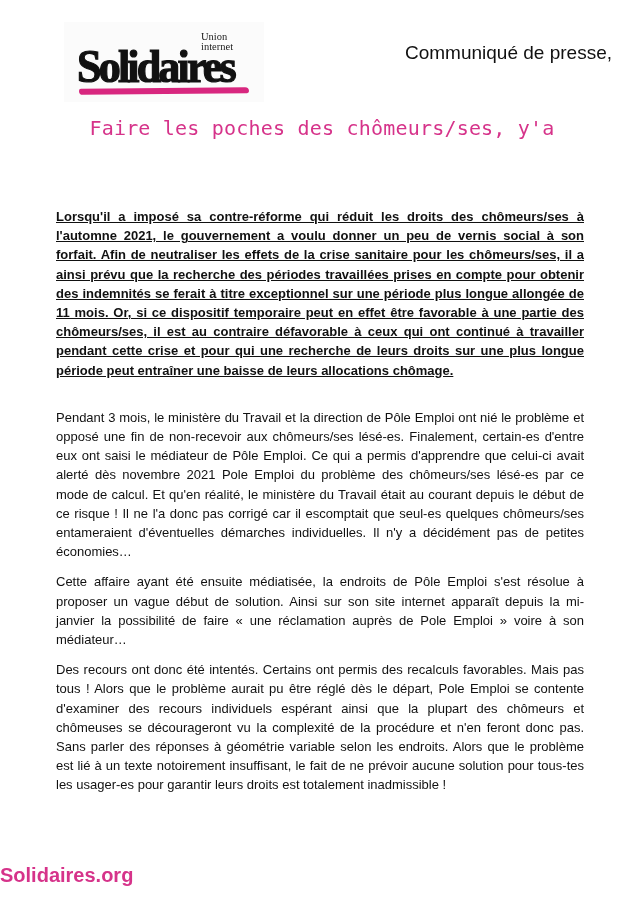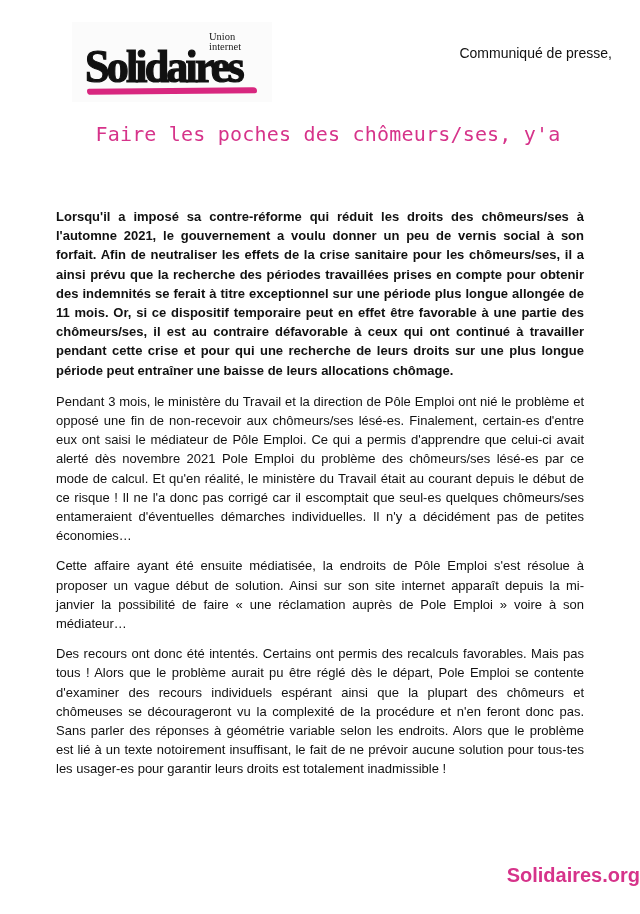--- a/index.html
+++ b/index.html
@@ -10,21 +10,21 @@
     body {
       width: 640px;
       height: 914px;
       position: relative;
       overflow: hidden;
       font-family: "Liberation Sans", sans-serif;
       color: #111111;
     }
     .logo {
       position: absolute;
-      left: 72px;
+      left: 64px;
       top: 22px;
       width: 200px;
       height: 80px;
       background: #fbfbfb;
     }
     .logo-union {
       position: absolute;
       left: 137px;
       top: 10px;
       font-family: "Liberation Serif", serif;
@@ -54,21 +54,21 @@
       height: 6px;
       background: #d8277f;
       border-radius: 3px 6px 3px 6px;
       transform: rotate(-0.6deg);
     }
     .press-meta {
       position: absolute;
       right: 28px;
       top: 44px;
       text-align: right;
-      font-size: 14px;
+      font-size: 19px;
       line-height: 18px;
       color: #111111;
     }
     .title {
       position: absolute;
       left: 40px;
       width: 560px;
       top: 114px;
       text-align: center;
       color: #d6338a;
@@ -85,28 +85,29 @@
     }
     .para {
       margin: 0 0 11px 0;
       font-size: 13px;
       line-height: 19.2px;
       text-align: justify;
       color: #111111;
     }
     .para.lead {
       font-weight: bold;
-      margin-bottom: 12px;
+      margin-bottom: 28px;
+      text-decoration: underline;
     }
     .footer-link {
       position: absolute;
       left: 0;
       width: 640px;
       top: 864px;
-      text-align: right;
+      text-align: left;
       font-size: 20px;
       font-weight: bold;
       color: #d6338a;
       text-decoration: none;
     }
   </style>
 </head>
 <body>
 
 <div class="logo">
@@ -115,21 +116,21 @@
     <div>internet</div>
   </div>
   <div class="logo-word">Solidaires</div>
   <div class="logo-swoosh"></div>
 </div>
 
 <div class="press-meta">
   <div>Communiqué de presse,</div>
 </div>
 
-<h1 class="title" style="margin:8px;font-weight:normal;">
+<h1 class="title" style="margin:2px;font-weight:normal;">
   <div>Faire les poches des chômeurs/ses, y'a</div>
 </h1>
 
 <div class="body">
   <p class="para lead">Lorsqu'il a imposé sa contre-réforme qui réduit les droits des chômeurs/ses à l'automne 2021, le gouvernement a voulu donner un peu de vernis social à son forfait. Afin de neutraliser les effets de la crise sanitaire pour les chômeurs/ses, il a ainsi prévu que la recherche des périodes travaillées prises en compte pour obtenir des indemnités se ferait à titre exceptionnel sur une période plus longue allongée de 11 mois. Or, si ce dispositif temporaire peut en effet être favorable à une partie des chômeurs/ses, il est au contraire défavorable à ceux qui ont continué à travailler pendant cette crise et pour qui une recherche de leurs droits sur une plus longue période peut entraîner une baisse de leurs allocations chômage.</p>
   <p class="para">Pendant 3 mois, le ministère du Travail et la direction de Pôle Emploi ont nié le problème et opposé une fin de non-recevoir aux chômeurs/ses lésé-es. Finalement, certain-es d'entre eux ont saisi le médiateur de Pôle Emploi. Ce qui a permis d'apprendre que celui-ci avait alerté dès novembre 2021 Pole Emploi du problème des chômeurs/ses lésé-es par ce mode de calcul. Et qu'en réalité, le ministère du Travail était au courant depuis le début de ce risque ! Il ne l'a donc pas corrigé car il escomptait que seul-es quelques chômeurs/ses entameraient d'éventuelles démarches individuelles. Il n'y a décidément pas de petites économies…</p>
   <p class="para">Cette affaire ayant été ensuite médiatisée, la endroits de Pôle Emploi s'est résolue à proposer un vague début de solution. Ainsi sur son site internet apparaît depuis la mi-janvier la possibilité de faire « une réclamation auprès de Pole Emploi » voire à son médiateur…</p>
   <p class="para">Des recours ont donc été intentés. Certains ont permis des recalculs favorables. Mais pas tous ! Alors que le problème aurait pu être réglé dès le départ, Pole Emploi se contente d'examiner des recours individuels espérant ainsi que la plupart des chômeurs et chômeuses se décourageront vu la complexité de la procédure et n'en feront donc pas. Sans parler des réponses à géométrie variable selon les endroits. Alors que le problème est lié à un texte notoirement insuffisant, le fait de ne prévoir aucune solution pour tous-tes les usager-es pour garantir leurs droits est totalement inadmissible !</p>
 </div>
 

